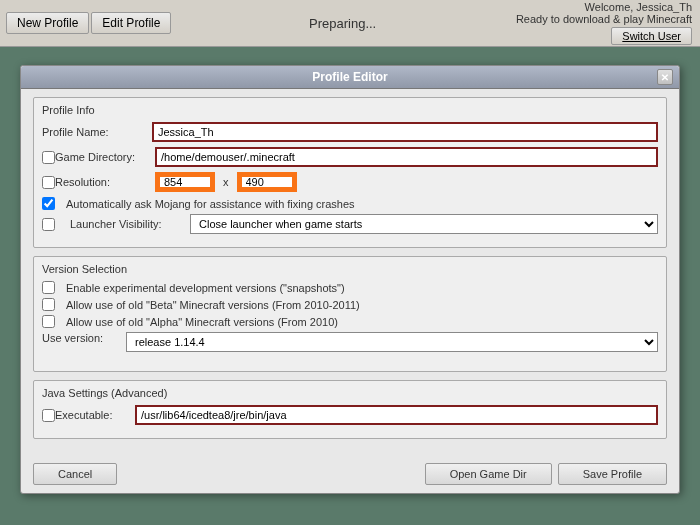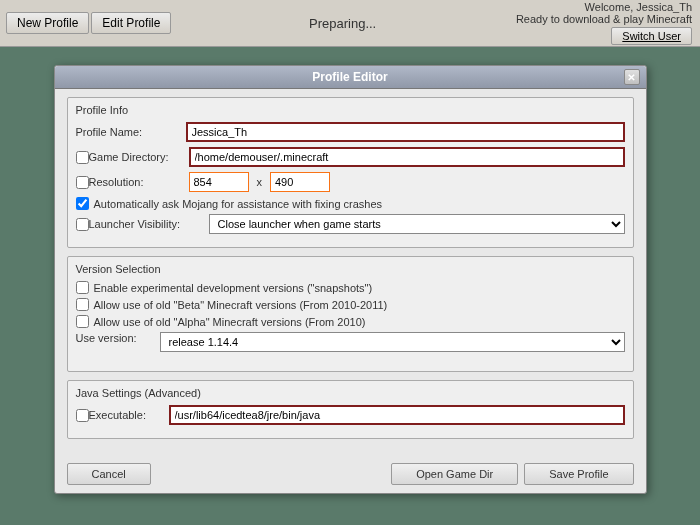--- a/index.html
+++ b/index.html
@@ -72,21 +72,21 @@
       align-items: flex-start;
       justify-content: center;
       padding-top: 18px;
     }
 
     
     .dialog {
       background: #e8e8e8;
       border: 1px solid #888;
       border-radius: 3px;
-      width: 593px;
+      width: 660px;
       box-shadow: 2px 2px 8px rgba(0,0,0,0.4);
     }
     .dialog-title {
       background: linear-gradient(to bottom, #b0b8c8, #9098a8);
       color: white;
       text-align: center;
       padding: 4px 8px;
       font-size: 12px;
       font-weight: bold;
       border-bottom: 1px solid #777;
@@ -143,21 +143,21 @@
       flex: 1;
       padding: 2px 4px;
       border: 2px solid #7f1d1d;
       background: white;
       font-size: 11px;
       height: 20px;
     }
     .form-input-short {
       width: 60px;
       padding: 2px 4px;
-      border: 1px solid #f97316;
+      border: 5px solid #f97316;
       background: white;
       font-size: 11px;
       height: 20px;
     }
     .form-select {
       flex: 1;
       padding: 2px 4px;
       border: 1px solid #888;
       background: white;
       font-size: 11px;
@@ -172,21 +172,21 @@
       font-size: 11px;
       color: #333;
       margin: 0 4px;
     }
 
     
     .check-row {
       display: flex;
       align-items: flex-end;
       margin-bottom: 4px;
-      gap: 5px;
+      gap: 11px;
       font-size: 11px;
       color: #333;
     }
     .check-row input[type=checkbox] {
       width: 13px;
       height: 13px;
       margin: 0;
     }
 
     
@@ -282,21 +282,21 @@
           </div>
         </div>
 
         <div class="check-row">
           <input type="checkbox" checked="" style="">
           <span>Automatically ask Mojang for assistance with fixing crashes</span>
         </div>
 
         <div class="form-row">
           <input type="checkbox" style="">
-          <span class="form-label" style="min-width:120px;">Launcher Visibility:</span>
+          <span class="form-label" style="min-width:120px;margin-left:15px;">Launcher Visibility:</span>
           <select class="form-select">
             <option>Close launcher when game starts</option>
           </select>
         </div>
       </div>
 
       <div class="fieldset-group">
         <div class="fieldset-legend">Version Selection</div>
 
         <div class="check-row">

